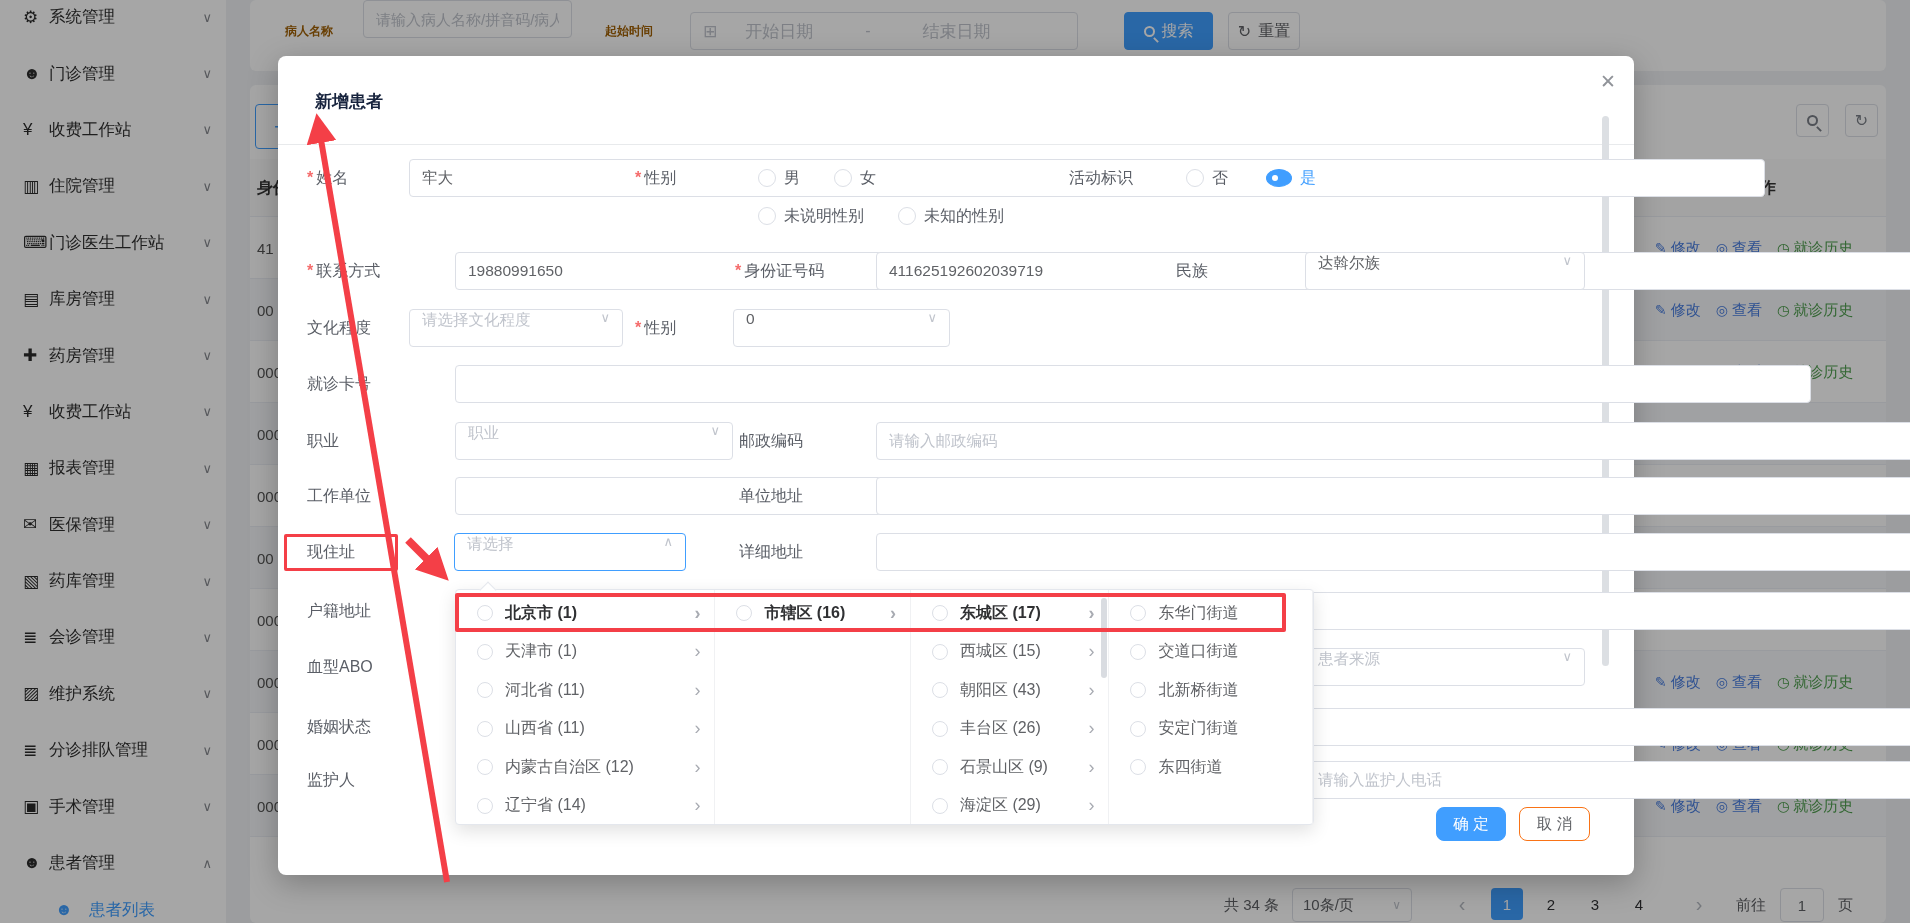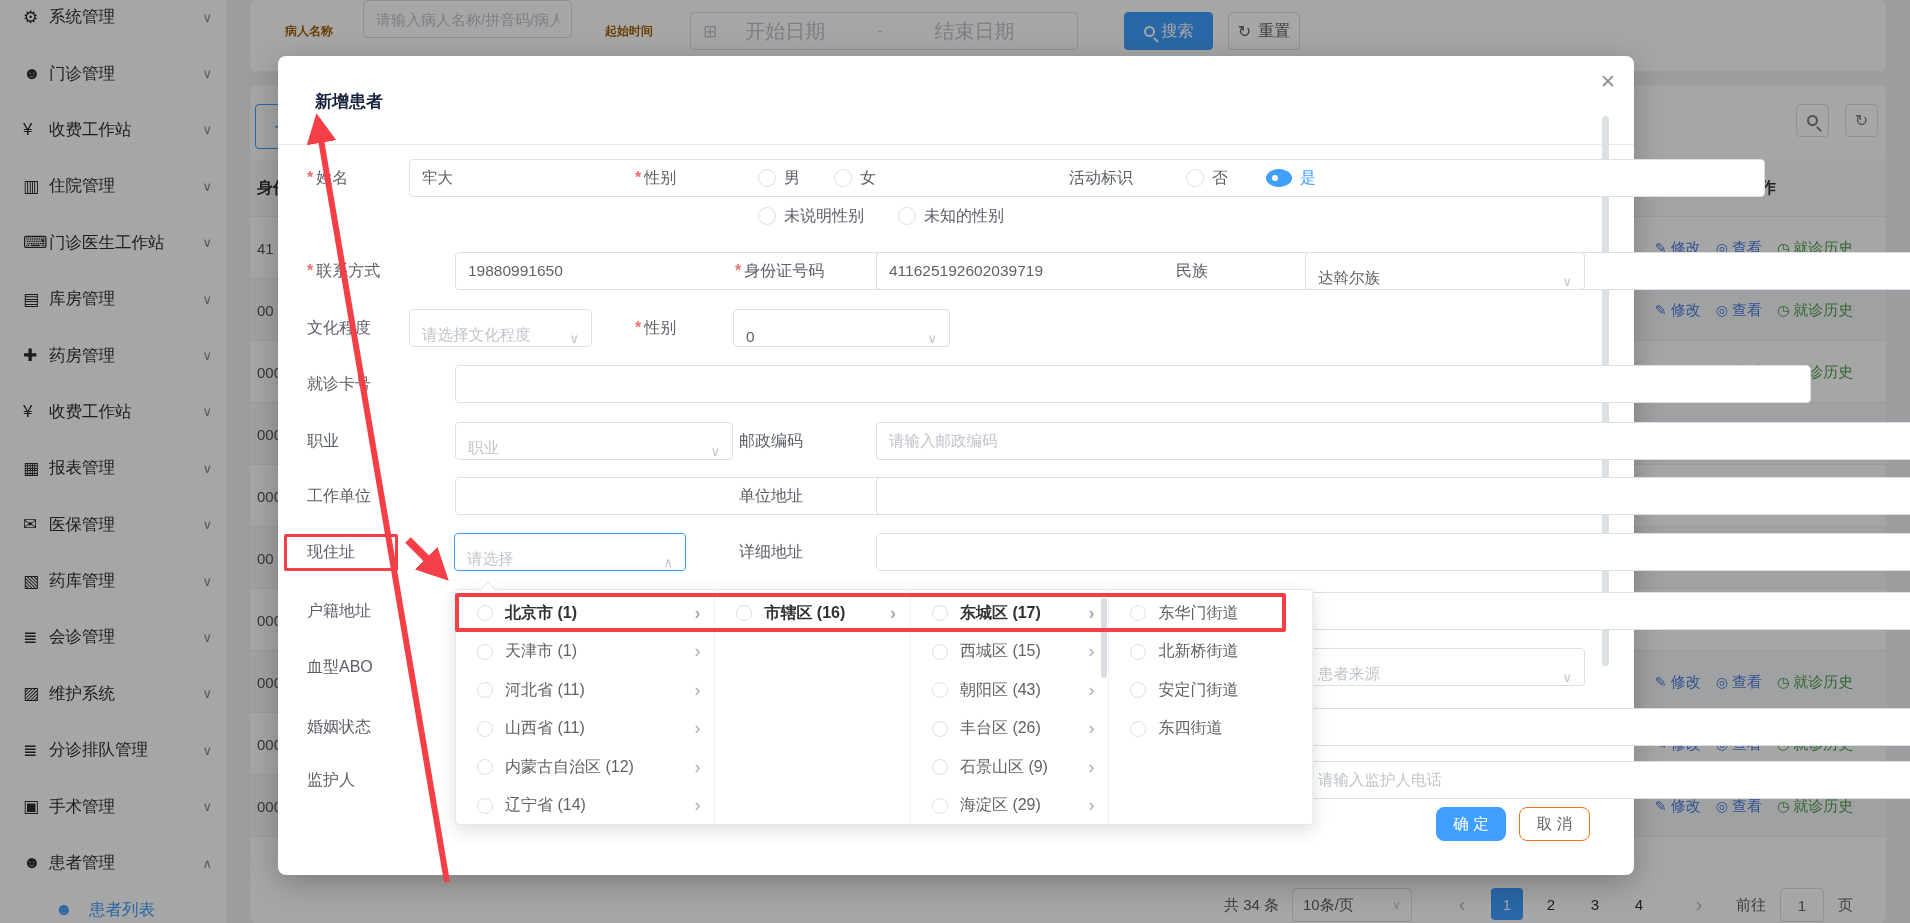--- a/index.html
+++ b/index.html
@@ -21,21 +21,21 @@
   .side-sub .s-lbl { color:#409eff; font-size:16.5px; }
 
   .search-card { position:absolute; left:250px; top:0; width:1636px; height:71px; background:#fff; border-radius:6px; }
   .sc-row { position:absolute; top:12px; height:38px; display:flex; align-items:center; }
   .sc-label { font-weight:700; font-size:12px; color:#a16207; }
   .lbl-name { left:35px; } .lbl-date { left:355px; }
   .sc-input { position:absolute; left:113px; width:209px; height:38px; border:1px solid #dcdfe6; border-radius:4px; background:#fff; padding:0 12px; font-size:15px; color:#606266; font-family:inherit; }
   .sc-input::placeholder { color:#c0c4cc; }
   .date-box { position:absolute; left:440px; top:12px; width:388px; height:38px; border:1px solid #dcdfe6; border-radius:4px; background:#fff; display:flex; align-items:center; padding:0 12px; color:#c0c4cc; }
   .date-box .cal { font-size:17px; color:#c0c4cc; margin-right:28px; }
-  .date-ph { font-size:20px; }
+  .date-ph { font-size:17px; }
   .date-sep { margin:0 52px; color:#c0c4cc; }
   .btn { height:38px; border-radius:4px; display:inline-flex; align-items:center; justify-content:center; gap:7px; font-size:16px; cursor:pointer; border:1px solid #dcdfe6; background:#fff; color:#606266; }
   .btn-search { position:absolute; left:874px; top:12px; width:89px; background:#409eff; border-color:#409eff; color:#fff; }
   .btn-reset  { position:absolute; left:978px; top:12px; width:72px; }
   .mag { position:relative; width:11px; height:11px; border:2px solid currentColor; border-radius:50%; display:inline-block; }
   .mag::after { content:""; position:absolute; width:2px; height:6px; background:currentColor; left:9px; top:9px; transform:rotate(-45deg); }
 
   .content-card { position:absolute; left:250px; top:85px; width:1636px; height:838px; background:#fff; border-radius:6px; }
   .btn-add { position:absolute; left:5px; top:19px; width:51px; height:45px; border:1px solid #409eff; border-radius:4px; background:#fff; color:#409eff; font-size:22px; display:flex; align-items:center; justify-content:center; cursor:pointer; }
   .icon-btn { position:absolute; top:19px; width:33px; height:33px; border:1px solid #dcdfe6; border-radius:4px; background:#fff; color:#7a7f87; display:flex; align-items:center; justify-content:center; font-size:16px; cursor:pointer; }
@@ -75,24 +75,24 @@
 
   .frow { position:absolute; left:0; width:1356px; height:38px; }
   .r1{top:103px} .r1b{top:141px} .r2{top:196px} .r3{top:253px} .r4{top:309px} .r5{top:366px}
   .r6{top:421px} .r7{top:477px} .r8{top:536px} .r9{top:592px} .r10{top:652px} .r11{top:705px}
   .flab { position:absolute; top:0; height:38px; display:flex; align-items:center; gap:3px; font-size:16px; color:#5a5e66; white-space:nowrap; }
   .star { color:#f56c6c; }
   .lab{left:29px} .glab{left:357px} .alab{left:791px} .midlab{left:457px} .mid4lab{left:461px} .natlab{left:898px}
   .fbox { position:absolute; top:0; height:38px; border:1px solid #dcdfe6; border-radius:4px; background:#fff; font-size:15.5px; color:#606266; }
   input.fbox { padding:0 12px; font-family:inherit; width:100%; }
   .fbox input::placeholder, input.fbox::placeholder { color:#c0c4cc; }
-  .fA{left:131px;width:183px} .fB{left:177px;width:278px} .fSel0{left:455px;width:217px}
+  .fA{left:131px;width:214px} .fB{left:177px;width:278px} .fSel0{left:455px;width:217px}
   .fMid{left:598px;width:285px} .fWide{left:598px;width:709px} .fNat{left:1027px;width:280px} .fRight{left:1027px;width:280px}
   .fCasc{left:176px;width:232px; border-color:#409eff;}
-  .sel { display:flex; align-items:flex-end; justify-content:space-between; padding:0 12px; cursor:pointer; }
+  .sel { display:flex; align-items:flex-start; justify-content:space-between; padding:0 12px; cursor:pointer; }
   .sel .ph { color:#c0c4cc; } .sel .val { color:#606266; }
   .sel .chev { color:#c0c4cc; font-size:13px; }
   .radio-group { position:absolute; top:0; height:38px; display:flex; align-items:center; gap:34px; }
   .rg1 { left:480px; } .rg2 { left:908px; gap:38px; }
   .radio-item { display:flex; align-items:center; gap:8px; cursor:pointer; color:#5a5e66; font-size:16px; }
   .rdot { width:18px; height:18px; border-radius:50%; border:1px solid #dcdfe6; background:#fff; position:relative; flex:0 0 18px; }
   .rdot.sel { border-color:#409eff; background:#409eff; }
   .rdot.sel::after { content:""; position:absolute; width:6px; height:6px; background:#fff; border-radius:50%; left:5px; top:5px; }
   .radio-item.on { color:#409eff; }
 
@@ -703,20 +703,24 @@
         </li>
       </ul>
     <ul class="c-col cc4">
 
         <li class="c-opt">
           <span class="c-radio"></span>
           <span class="c-lbl">东华门街道</span>
         </li>
 
 
+        <li class="c-opt">
+          <span class="c-radio"></span>
+          <span class="c-lbl">交道口街道</span>
+        </li>
 
         <li class="c-opt">
           <span class="c-radio"></span>
           <span class="c-lbl">北新桥街道</span>
         </li>
 
         <li class="c-opt">
           <span class="c-radio"></span>
           <span class="c-lbl">安定门街道</span>
         </li>

